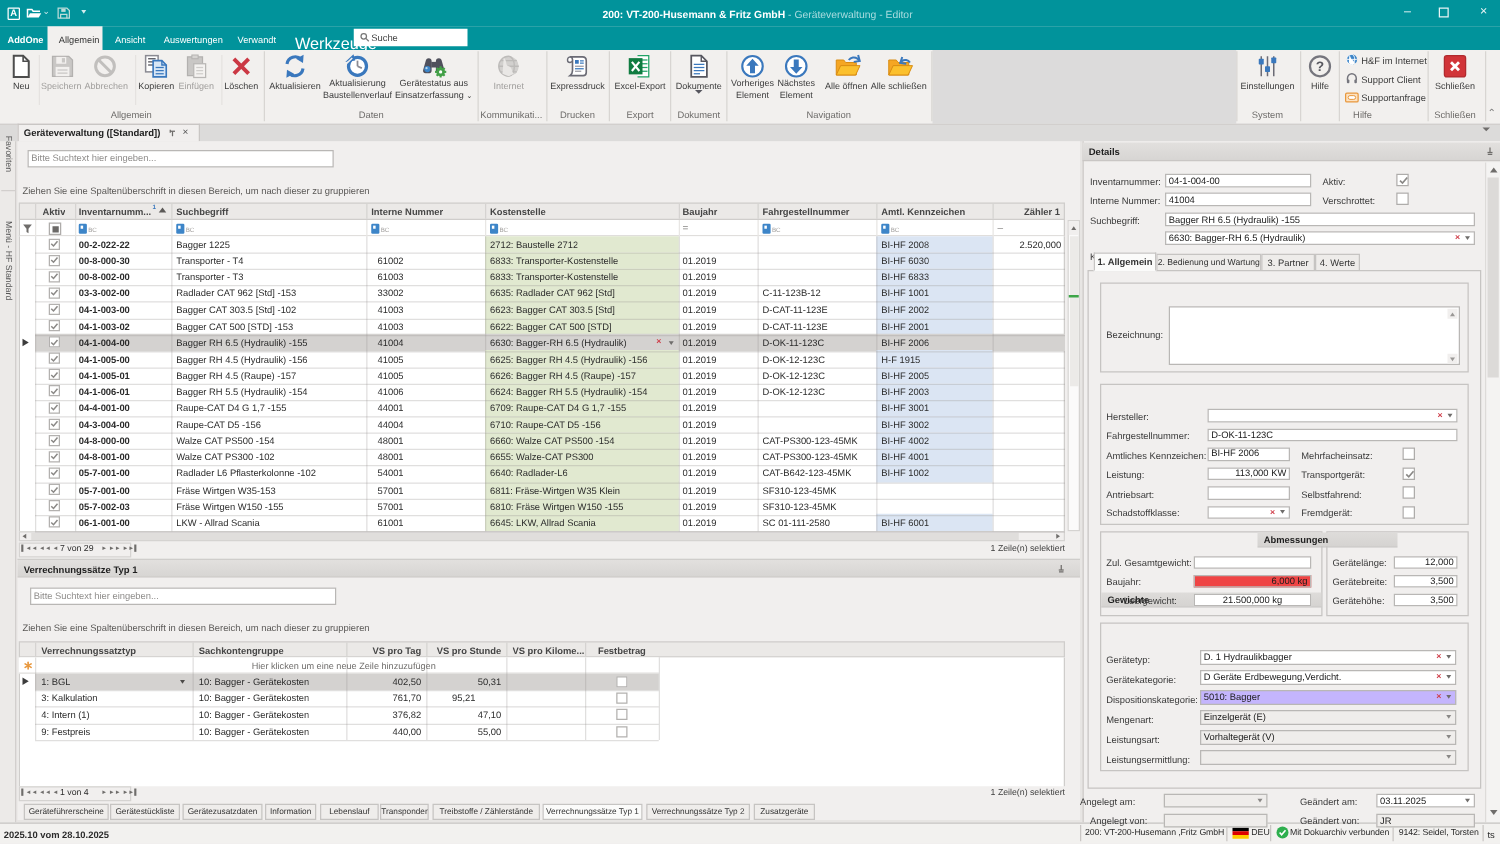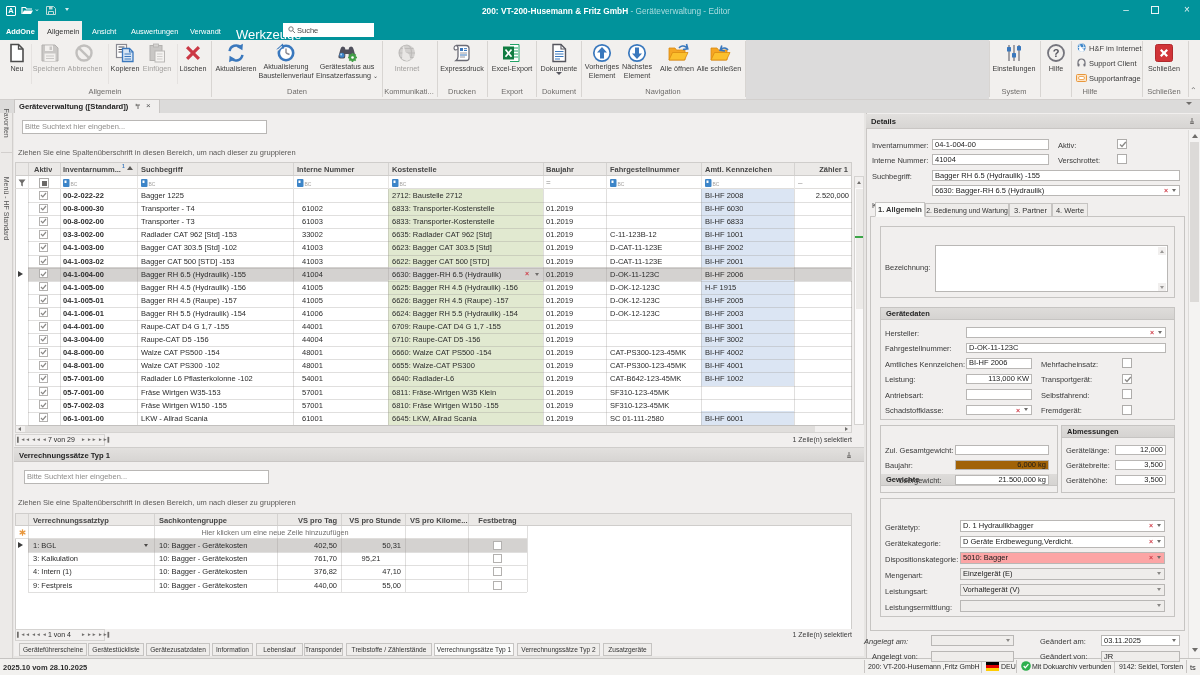--- a/index.html
+++ b/index.html
@@ -734,21 +734,20 @@
 <div class="tab" style="left:1052px;top:203px;width:36px;height:14px;line-height:13px">4. Werte</div>
 <div class="gb" style="left:870px;top:216px;width:315px;height:415px;background:#f1efee;z-index:1"></div>
 <div class="gb" style="left:880px;top:226px;width:295px;height:72px;z-index:2;"></div>
 <div class="lbl" style="left:885px;top:263px;z-index:2;">Bezeichnung:</div>
 <div class="a" style="left:935px;top:245px;width:233px;height:47px;background:#fff;border:1px solid #b9b7b5;z-index:2;"></div>
 <div class="a" style="left:1158px;top:247px;width:8px;height:8px;background:#f1efee;z-index:2;"></div>
 <div class="a" style="left:1160px;top:250px;width:0;height:0;border-left:2.5px solid transparent;border-right:2.5px solid transparent;border-bottom:3px solid #9a9896;z-index:2;"></div>
 <div class="a" style="left:1158px;top:283px;width:8px;height:8px;background:#f1efee;z-index:2;"></div>
 <div class="a" style="left:1160px;top:286px;width:0;height:0;border-left:2.5px solid transparent;border-right:2.5px solid transparent;border-top:3px solid #9a9896;z-index:2;"></div>
 <div class="gb" style="left:880px;top:307px;width:295px;height:113px;z-index:2;"></div>
-<div class="gbh" style="left:881px;top:308px;width:293px;height:12px;z-index:2;">Gerätedaten</div>
 <div class="lbl" style="left:885px;top:328.5px;z-index:2;">Hersteller:</div>
 <div class="lbl" style="left:885px;top:344.0px;z-index:2;">Fahrgestellnummer:</div>
 <div class="lbl" style="left:885px;top:359.5px;z-index:2;">Amtliches Kennzeichen:</div>
 <div class="lbl" style="left:885px;top:375.0px;z-index:2;">Leistung:</div>
 <div class="lbl" style="left:885px;top:390.5px;z-index:2;">Antriebsart:</div>
 <div class="lbl" style="left:885px;top:406.0px;z-index:2;">Schadstoffklasse:</div>
 <div class="fld" style="left:966px;top:327px;width:200px;height:10.5px;line-height:8.5px;text-align:left;background:#fff"></div>
 <div class="a rx" style="left:1150px;top:329px;font-size:7px;line-height:7px;z-index:3">×</div>
 <div class="a" style="left:1158px;top:330.75px;width:0;height:0;border-left:2.5px solid transparent;border-right:2.5px solid transparent;border-top:3px solid #6f6d6b;z-index:3"></div>
 <div class="fld" style="left:966px;top:342.5px;width:200px;height:10.5px;line-height:8.5px;text-align:left;background:#fff">D-OK-11-123C</div>
@@ -768,53 +767,53 @@
 <div class="lbl" style="left:1041px;top:390.5px;z-index:2;">Selbstfahrend:</div>
 <div class="cb" style="left:1122px;top:389px"></div>
 <div class="lbl" style="left:1041px;top:406.0px;z-index:2;">Fremdgerät:</div>
 <div class="cb" style="left:1122px;top:404.5px"></div>
 <div class="gb" style="left:880px;top:425px;width:178px;height:68px;z-index:2;"></div>
 <div class="gbh" style="left:881px;top:426px;width:176px;height:12px;z-index:2;margin-top:48px;">Gewichte</div>
 <div class="lbl" style="left:885px;top:446.0px;z-index:2;">Zul. Gesamtgewicht:</div>
 <div class="lbl" style="left:885px;top:461.0px;z-index:2;">Baujahr:</div>
 <div class="lbl" style="left:885px;top:476.0px;z-index:2;padding-left:14px;">Leergewicht:</div>
 <div class="fld" style="left:955px;top:444.5px;width:94px;height:10.5px;line-height:8.5px;text-align:left;background:#fff"></div>
-<div class="fld" style="left:955px;top:459.5px;width:94px;height:10.5px;line-height:8.5px;text-align:right;background:#a16207">6,000 kg</div>
-<div class="fld" style="left:955px;top:474.5px;width:94px;height:10.5px;line-height:8.5px;text-align:right;background:#fff">21.500,000 kg</div>
+<div class="fld" style="left:955px;top:459.5px;width:94px;height:10.5px;line-height:8.5px;text-align:right;background:#ef4444">6,000 kg</div>
+<div class="fld" style="left:955px;top:474.5px;width:94px;height:10.5px;line-height:8.5px;text-align:center;background:#fff">21.500,000 kg</div>
 <div class="gb" style="left:1061px;top:425px;width:114px;height:68px;z-index:2;"></div>
-<div class="gbh" style="left:1062px;top:426px;width:112px;height:12px;z-index:2;">Abmessungen</div>
+<div class="gbh" style="left:1006px;top:426px;width:112px;height:12px;z-index:2;">Abmessungen</div>
 <div class="lbl" style="left:1066px;top:446.0px;z-index:2;">Gerätelänge:</div>
 <div class="fld" style="left:1115px;top:444.5px;width:51px;height:10.5px;line-height:8.5px;text-align:right;background:#fff">12,000</div>
 <div class="lbl" style="left:1066px;top:461.0px;z-index:2;">Gerätebreite:</div>
 <div class="fld" style="left:1115px;top:459.5px;width:51px;height:10.5px;line-height:8.5px;text-align:right;background:#fff">3,500</div>
 <div class="lbl" style="left:1066px;top:476.0px;z-index:2;">Gerätehöhe:</div>
 <div class="fld" style="left:1115px;top:474.5px;width:51px;height:10.5px;line-height:8.5px;text-align:right;background:#fff">3,500</div>
 <div class="gb" style="left:880px;top:498px;width:295px;height:119px;z-index:2;"></div>
 <div class="lbl" style="left:885px;top:522.5px;z-index:2;">Gerätetyp:</div>
 <div class="fld" style="left:960px;top:520px;width:205px;height:11.5px;line-height:9.5px;text-align:left;background:#fff">D. 1 Hydraulikbagger</div>
 <div class="a rx" style="left:1149px;top:522px;font-size:7px;line-height:7px;z-index:3">×</div>
 <div class="a" style="left:1157px;top:524.25px;width:0;height:0;border-left:2.5px solid transparent;border-right:2.5px solid transparent;border-top:3px solid #6f6d6b;z-index:3"></div>
 <div class="lbl" style="left:885px;top:538.5px;z-index:2;">Gerätekategorie:</div>
 <div class="fld" style="left:960px;top:536px;width:205px;height:11.5px;line-height:9.5px;text-align:left;background:#fff">D Geräte Erdbewegung,Verdicht.</div>
 <div class="a rx" style="left:1149px;top:538px;font-size:7px;line-height:7px;z-index:3">×</div>
 <div class="a" style="left:1157px;top:540.25px;width:0;height:0;border-left:2.5px solid transparent;border-right:2.5px solid transparent;border-top:3px solid #6f6d6b;z-index:3"></div>
 <div class="lbl" style="left:885px;top:554.5px;z-index:2;">Dispositionskategorie:</div>
-<div class="fld" style="left:960px;top:552px;width:205px;height:11.5px;line-height:9.5px;text-align:left;background:#fca5a5">5010: Bagger</div>
+<div class="fld" style="left:960px;top:552px;width:205px;height:11.5px;line-height:9.5px;text-align:left;background:#c4b5fd">5010: Bagger</div>
 <div class="a rx" style="left:1149px;top:554px;font-size:7px;line-height:7px;z-index:3">×</div>
 <div class="a" style="left:1157px;top:556.25px;width:0;height:0;border-left:2.5px solid transparent;border-right:2.5px solid transparent;border-top:3px solid #6f6d6b;z-index:3"></div>
 <div class="lbl" style="left:885px;top:570.5px;z-index:2;">Mengenart:</div>
 <div class="fld" style="left:960px;top:568px;width:205px;height:11.5px;line-height:9.5px;text-align:left;background:#efedeb">Einzelgerät (E)</div>
 <div class="a" style="left:1157px;top:572.25px;width:0;height:0;border-left:2.5px solid transparent;border-right:2.5px solid transparent;border-top:3px solid #8a8886;z-index:3"></div>
 <div class="lbl" style="left:885px;top:586.5px;z-index:2;">Leistungsart:</div>
 <div class="fld" style="left:960px;top:584px;width:205px;height:11.5px;line-height:9.5px;text-align:left;background:#efedeb">Vorhaltegerät (V)</div>
 <div class="a" style="left:1157px;top:588.25px;width:0;height:0;border-left:2.5px solid transparent;border-right:2.5px solid transparent;border-top:3px solid #8a8886;z-index:3"></div>
 <div class="lbl" style="left:885px;top:602.5px;z-index:2;">Leistungsermittlung:</div>
 <div class="fld" style="left:960px;top:600px;width:205px;height:11.5px;line-height:9.5px;text-align:left;background:#efedeb"></div>
 <div class="a" style="left:1157px;top:604.25px;width:0;height:0;border-left:2.5px solid transparent;border-right:2.5px solid transparent;border-top:3px solid #8a8886;z-index:3"></div>
-<div class="lbl" style="left:864px;top:637px;font-style:italic;">Angelegt am:</div>
+<div class="lbl" style="left:864px;top:637px;">Angelegt am:</div>
 <div class="fld" style="left:931px;top:635px;width:83px;height:11px;line-height:9px;text-align:left;background:#efedeb"></div>
 <div class="a" style="left:1006px;top:639.0px;width:0;height:0;border-left:2.5px solid transparent;border-right:2.5px solid transparent;border-top:3px solid #8a8886;z-index:3"></div>
 <div class="lbl" style="left:1040px;top:637px;">Geändert am:</div>
 <div class="fld" style="left:1101px;top:635px;width:79px;height:11px;line-height:9px;text-align:left;background:#fff">03.11.2025</div>
 <div class="a" style="left:1172px;top:639.0px;width:0;height:0;border-left:2.5px solid transparent;border-right:2.5px solid transparent;border-top:3px solid #6f6d6b;z-index:3"></div>
 <div class="lbl" style="left:872px;top:652px;">Angelegt von:</div>
 <div class="fld" style="left:931px;top:651px;width:83px;height:11px;line-height:9px;text-align:left;background:#efedeb"></div>
 <div class="lbl" style="left:1040px;top:652px;">Geändert von:</div>
 <div class="fld" style="left:1101px;top:651px;width:79px;height:11px;line-height:9px;text-align:left;background:#efedeb">JR</div>
 <div class="a" style="left:1188px;top:130px;width:12px;height:528px;background:#f4f3f2;border-left:1px solid #dddbd9"></div>

